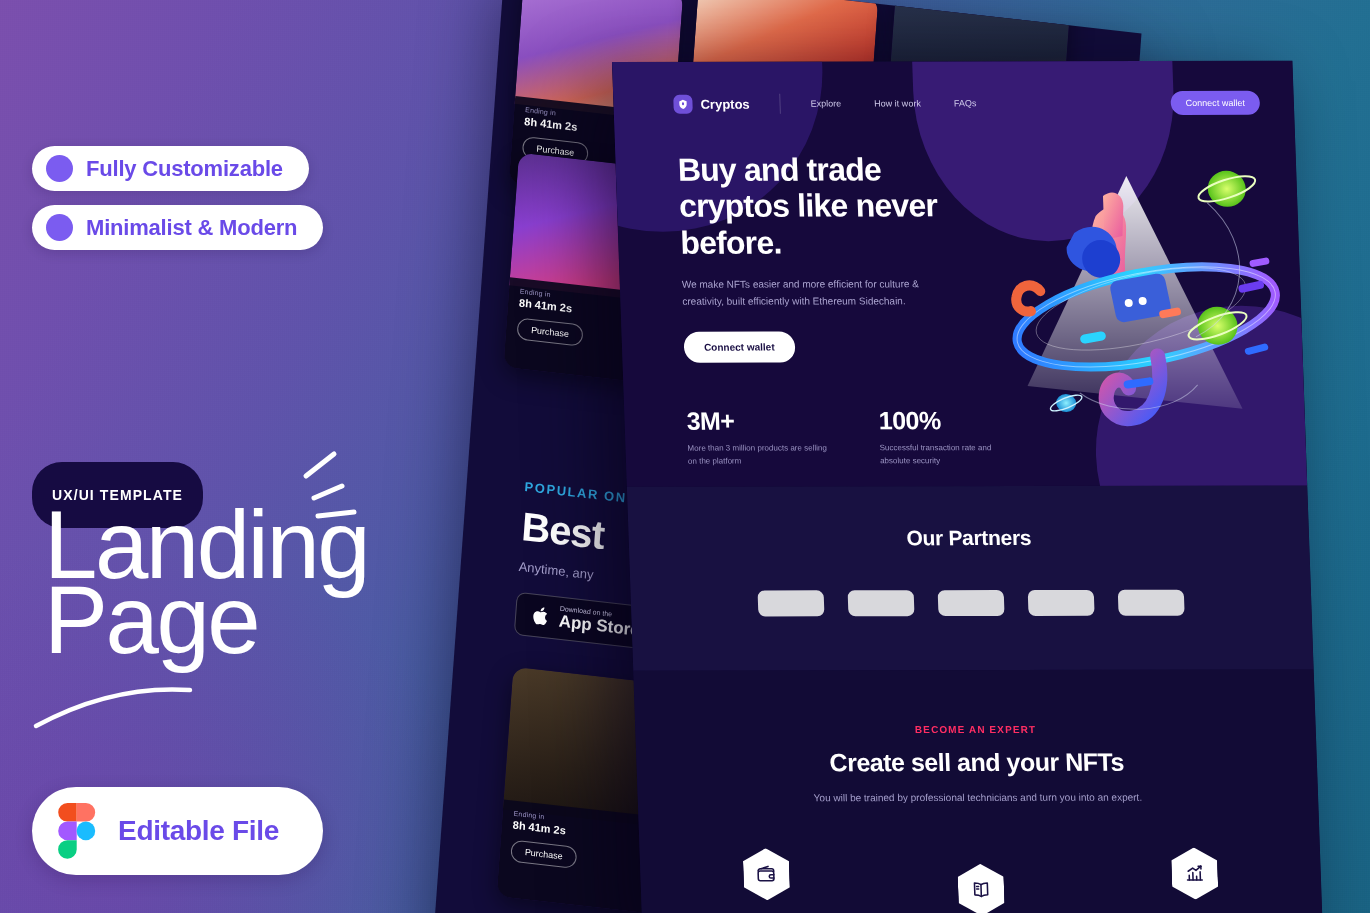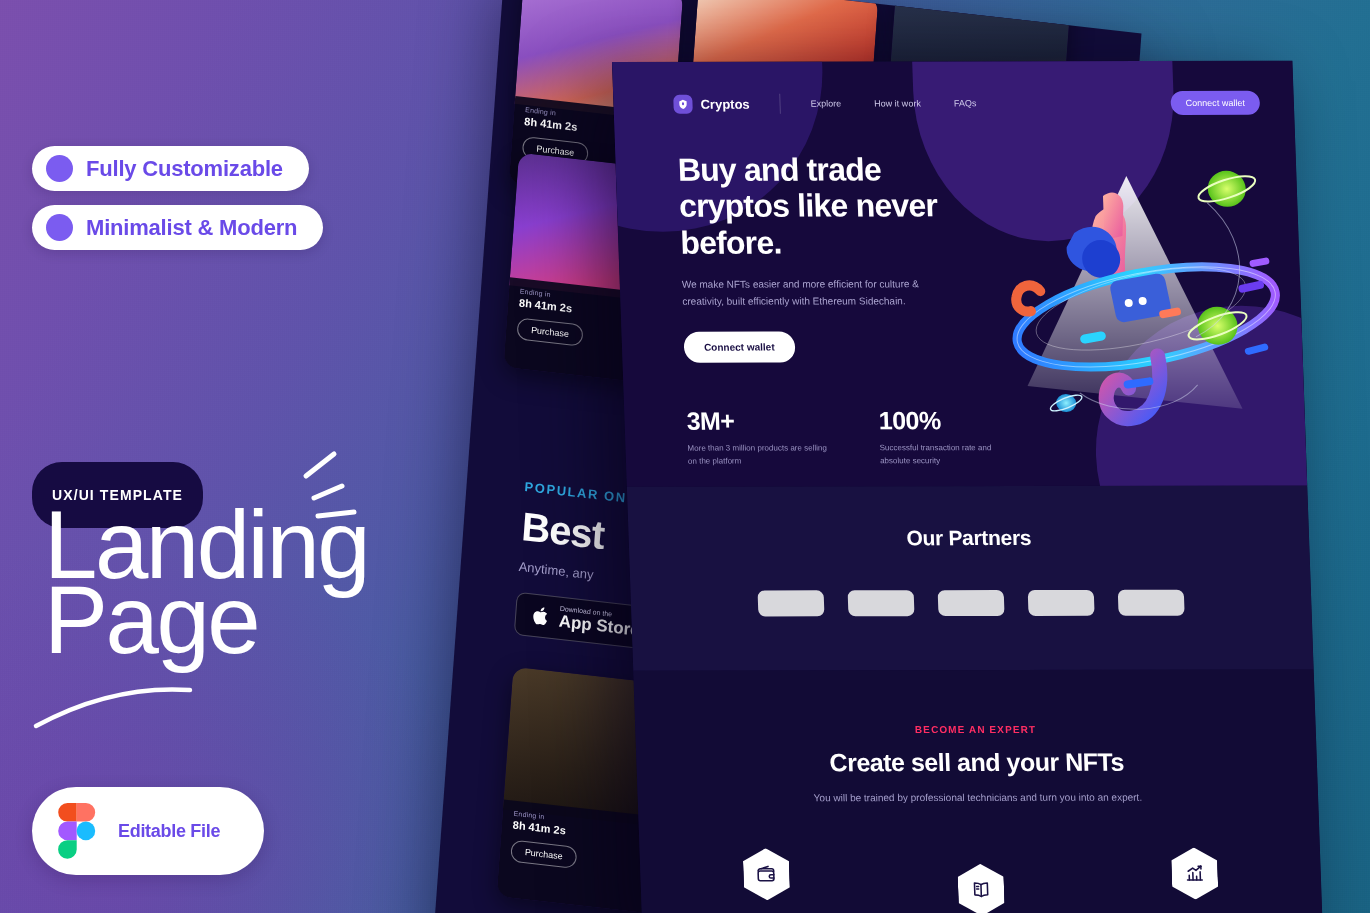--- a/index.html
+++ b/index.html
@@ -94,21 +94,21 @@
   #editable {
     position: absolute; left: 32px; top: 787px;
     display: flex; align-items: center; gap: 22px;
     background: #ffffff;
     border-radius: 50px;
     padding: 16px 44px 16px 26px;
     box-shadow: 0 5px 18px rgba(30,10,60,.2);
     width: max-content;
   }
   #editable .label {
-    color: #6a4ae8; font-size: 18px; font-weight: 700; letter-spacing: -.3px;
+    color: #6a4ae8; font-size: 28px; font-weight: 700; letter-spacing: -.3px;
   }
 
   
   #rear {
     position: absolute;
     left: 505px; top: -38px;
     width: 640px; height: 990px;
     background: #120c3a;
     transform: rotate(4.2deg) skewY(2.2deg);
     transform-origin: top left;

